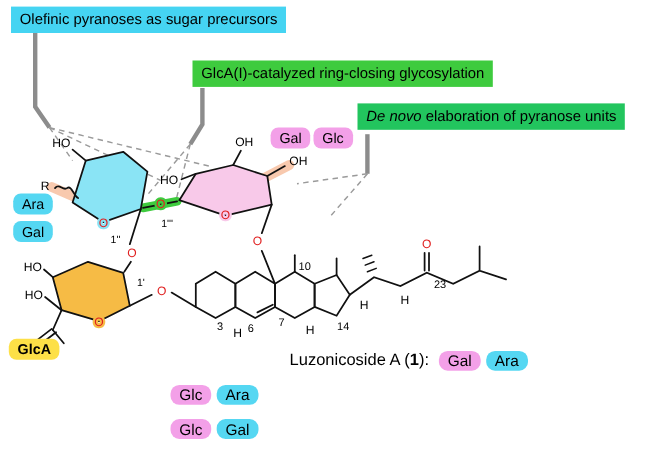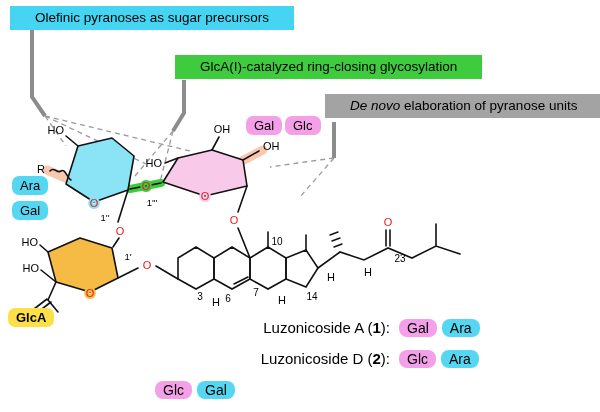--- a/index.html
+++ b/index.html
@@ -1,23 +1,23 @@
 <!DOCTYPE html>
 <html><head>
 <meta charset="utf-8">
 <style>
   html,body{margin:0;padding:0;background:#fff;}
   .page{position:relative;width:600px;height:412px;background:#fff;overflow:hidden;
         font-family:"Liberation Sans", sans-serif;color:#000;}
   svg{position:absolute;left:0;top:0;}
   svg text{font-family:"Liberation Sans", sans-serif;}
-  .box{position:absolute;font-size:13.5px;line-height:1.15;padding:4px 25px;white-space:nowrap;}
+  .box{position:absolute;font-size:13.5px;line-height:1.15;padding:4px 8px;white-space:nowrap;}
   .box.cyan{background:#45d4f2;}
   .box.green{background:#3ecb3e;}
-  .box.magenta{background:#a3a3a3;}
+  .box.magenta{background:#22c55e;}
   .tag{position:absolute;border-radius:7px;padding:2px 8px;font-size:13px;white-space:nowrap;}
   .tag.pink{background:#f3a0e8;}
   .tag.cyanb{background:#55d7f2;}
   .tag.orange{background:#fde047;font-weight:bold;}
   .legend{position:absolute;left:150px;top:312px;font-size:15px;}
   .lrow{display:flex;align-items:center;height:31px;}
   .lname{width:240px;text-align:right;padding-right:4px;white-space:nowrap;}
   .sb{border-radius:8px;padding:1px 8px;margin-left:5px;font-size:14px;}
   .sb.pink{background:#f3a0e8;}
   .sb.cyanb{background:#55d7f2;}
@@ -161,21 +161,20 @@
     <span>GlcA</span>
   </div>
 
   <div class="legend">
     <div class="lrow">
       <span class="lname"><span>Luzonicoside A (</span><b>1</b><span>):</span></span>
       <span class="sb pink">Gal</span>
       <span class="sb cyanb">Ara</span>
     </div>
     <div class="lrow">
-      <span class="lname"><span>Luzonicoside D (</span><b>2</b><span>):</span></span>
       <span class="sb pink">Glc</span>
       <span class="sb cyanb">Ara</span>
     </div>
     <div class="lrow">
       <span class="sb pink">Glc</span>
       <span class="sb cyanb">Gal</span>
     </div>
   </div>
 
 </div>

